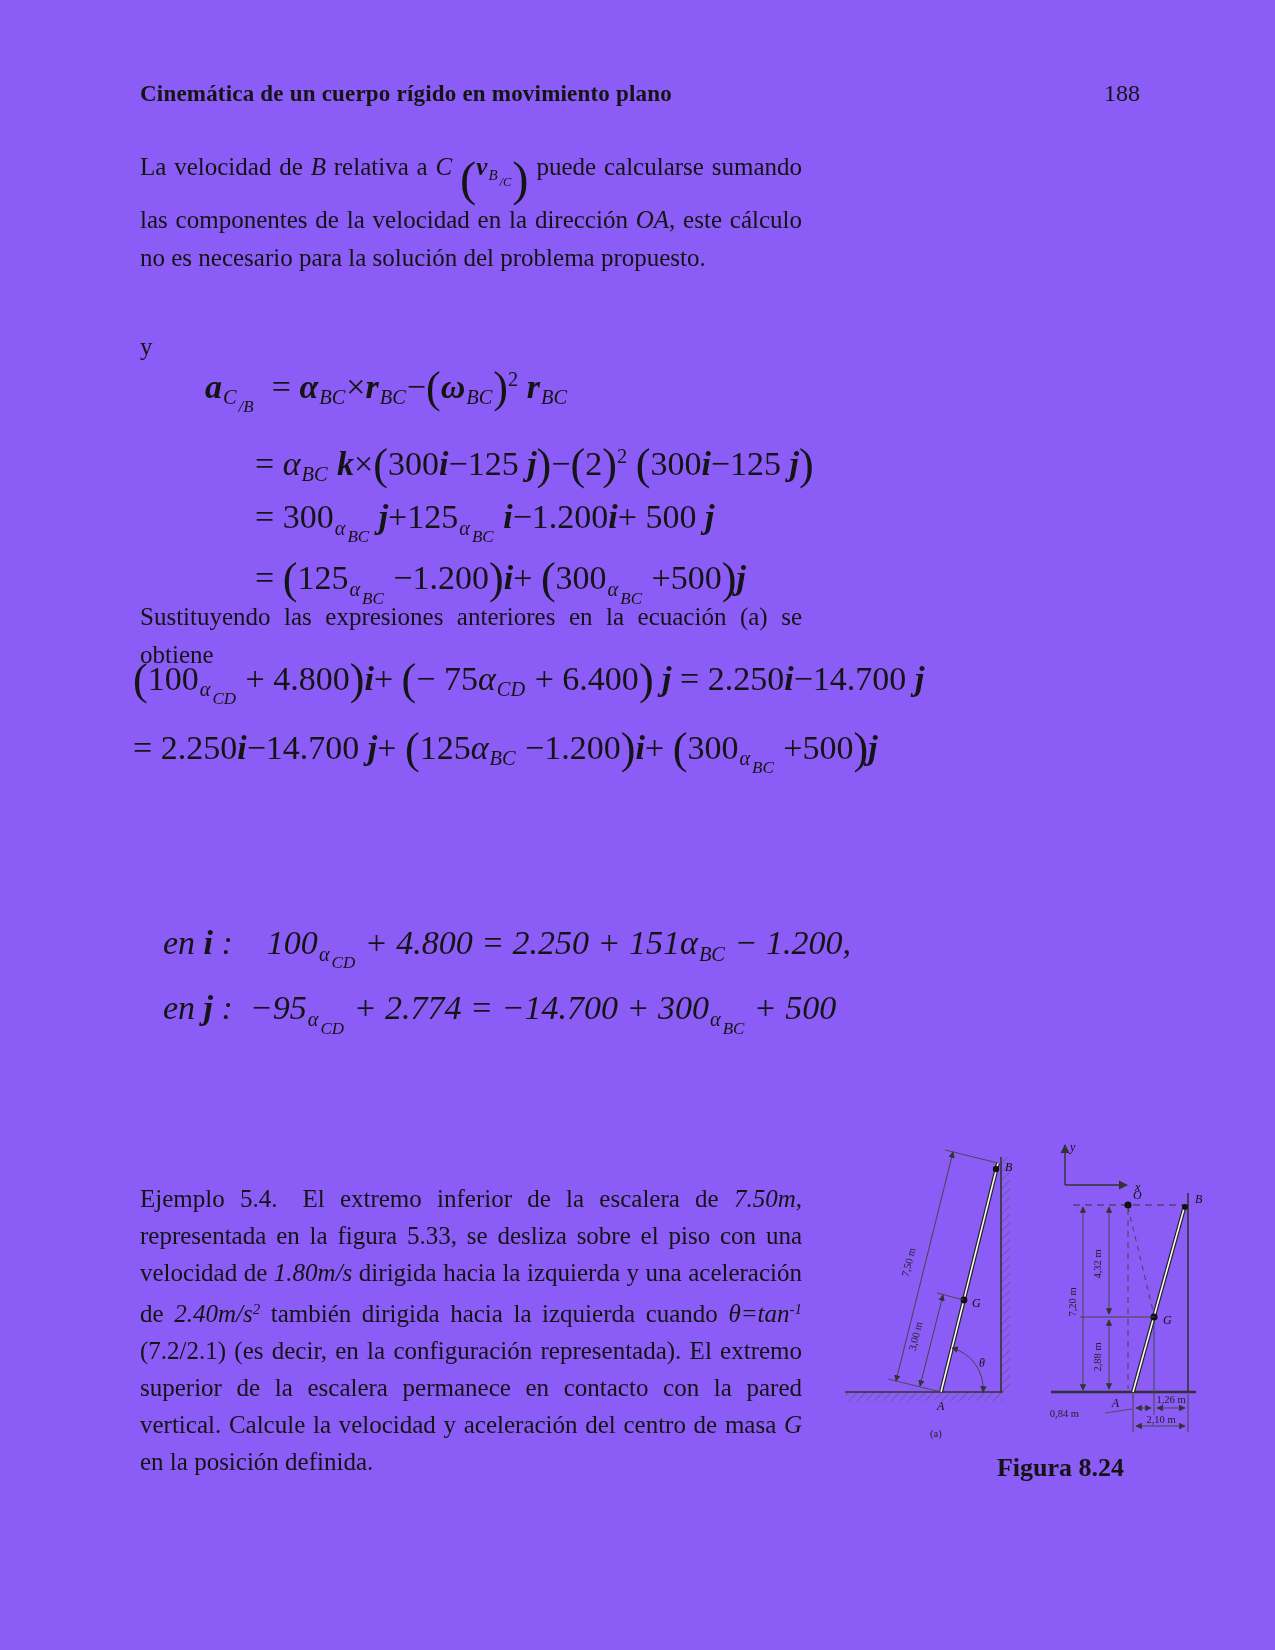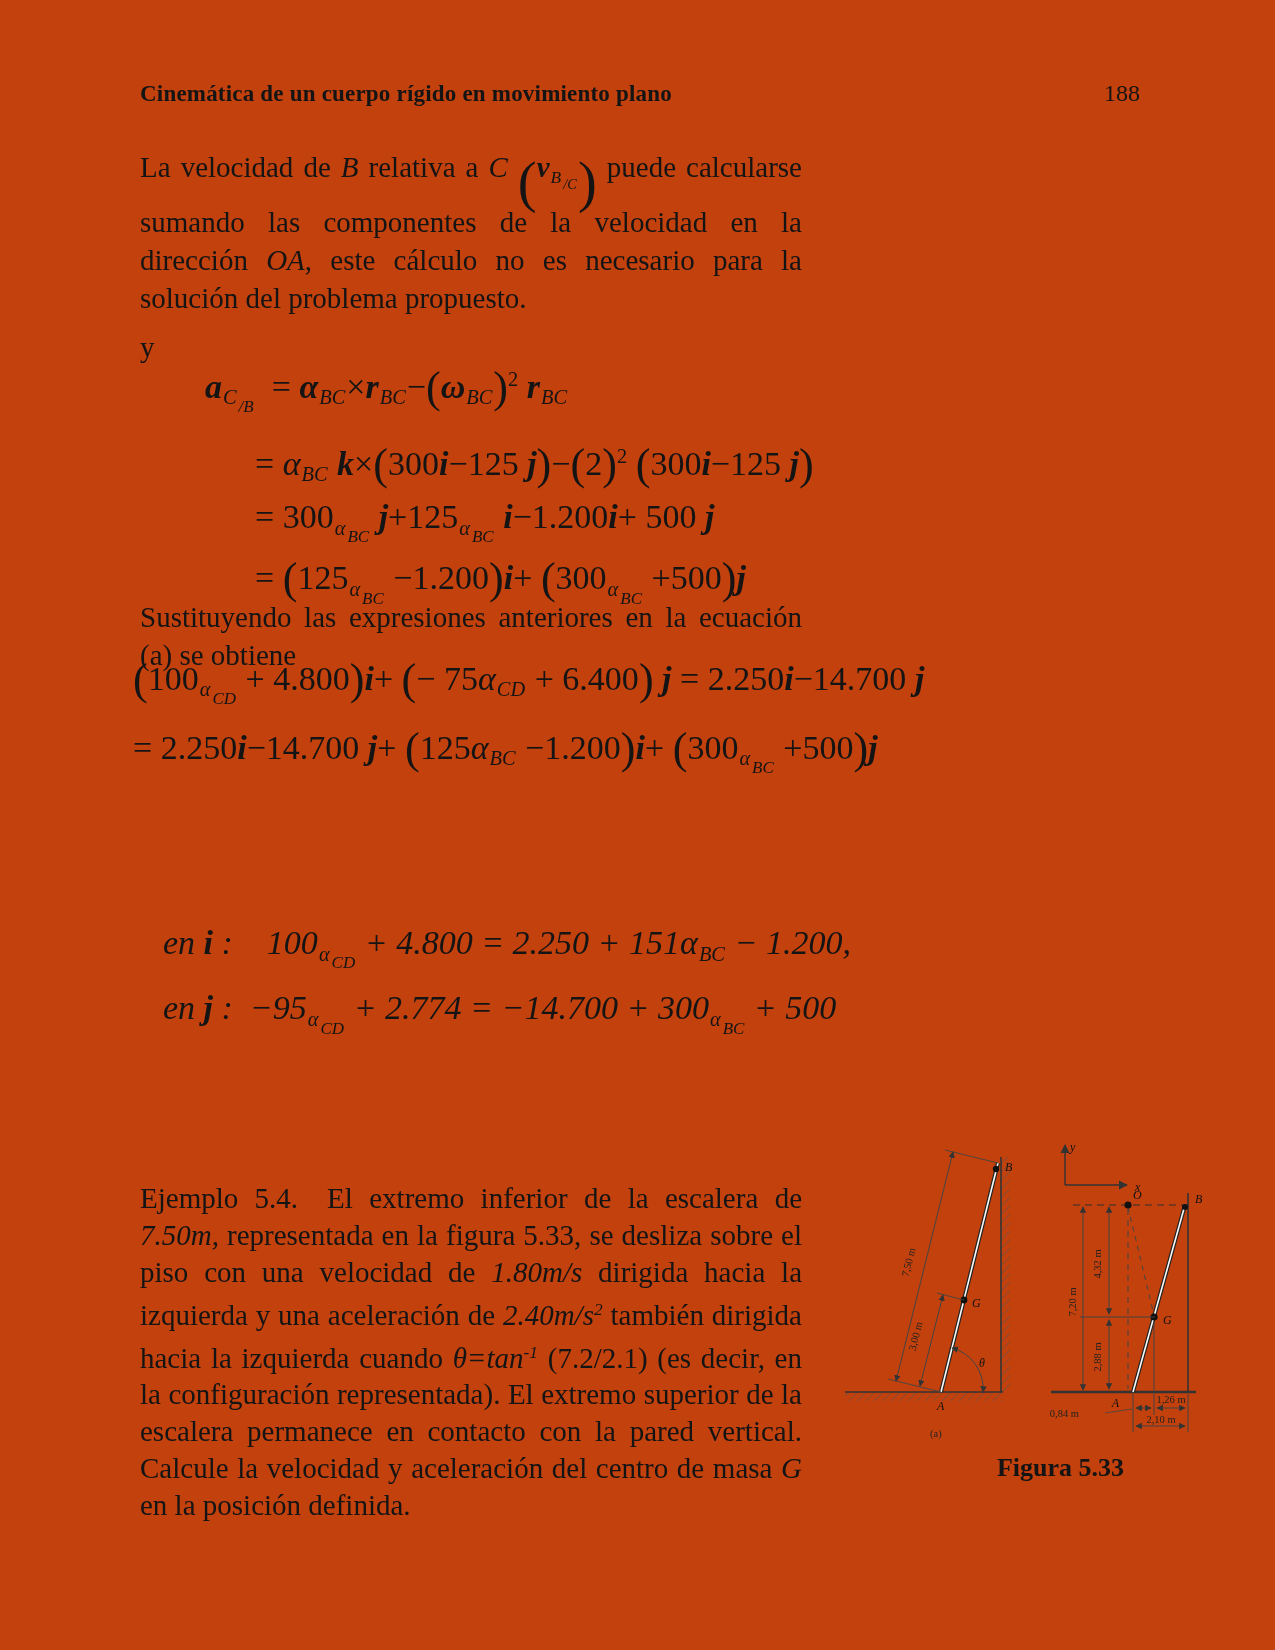--- a/index.html
+++ b/index.html
@@ -1,21 +1,21 @@
 <!DOCTYPE html>
 <html><head>
 <meta charset="utf-8">
 <style>
   html,body{margin:0;padding:0;}
-  #page{position:relative;width:1275px;height:1650px;background:#c2410c;color:#141414;
+  #page{position:relative;width:1275px;height:1650px;background:#8b5cf6;color:#141414;
         font-family:"Liberation Serif","DejaVu Serif",serif;overflow:hidden;}
   .hdr{position:absolute;top:80px;left:140px;width:1000px;display:flex;justify-content:space-between;align-items:baseline;}
   .hdr .title{font-weight:700;font-size:23px;letter-spacing:.2px;}
   .hdr .pnum{font-size:24px;}
-  .para{position:absolute;font-size:29px;line-height:38px;text-align:justify;}
+  .para{position:absolute;font-size:25px;line-height:38px;text-align:justify;}
   .eq{position:absolute;font-size:34px;}
   .eq-line{white-space:nowrap;}
   .indent{padding-left:50px;}
   
   .m-n{}
   .m-i{font-style:italic;}
   .m-b{font-style:italic;font-weight:700;}
   .m-s{font-style:italic;font-size:.6em;vertical-align:-.32em;padding:0 1px;}
   .m-ss{font-style:italic;font-size:.5em;vertical-align:-.85em;padding:0 1px;}
   .m-p{font-size:.6em;vertical-align:.55em;}
@@ -140,16 +140,16 @@
       <text class="flbl" x="268" y="179" text-anchor="middle" transform="rotate(-90 268 179)">4,32 m</text>
       <text class="flbl" x="268" y="272" text-anchor="middle" transform="rotate(-90 268 272)">2,88 m</text>
       <text class="fpt" x="300" y="114">O</text>
       <text class="fpt" x="362" y="118">B</text>
       <text class="fpt" x="330" y="239">G</text>
       <text class="fpt" x="286" y="322" text-anchor="end">A</text>
       <text class="flbl" x="246" y="332" text-anchor="end">0,84 m</text>
       <text class="flbl" x="338" y="318" text-anchor="middle">1,26 m</text>
       <text class="flbl" x="328" y="338" text-anchor="middle">2,10 m</text>
     </svg>
-    <div id="fig-caption">Figura 5.33</div>
+    <div id="fig-caption">Figura 8.24</div>
   </div>
 
 </div>
 
 </body></html>

